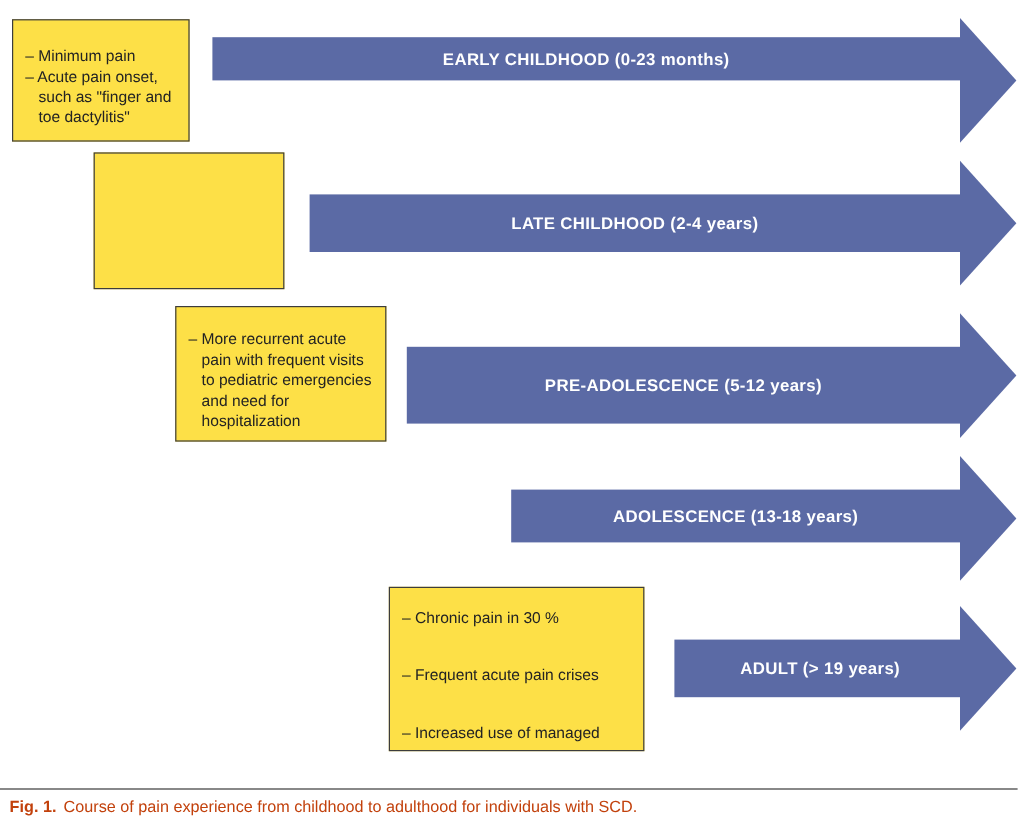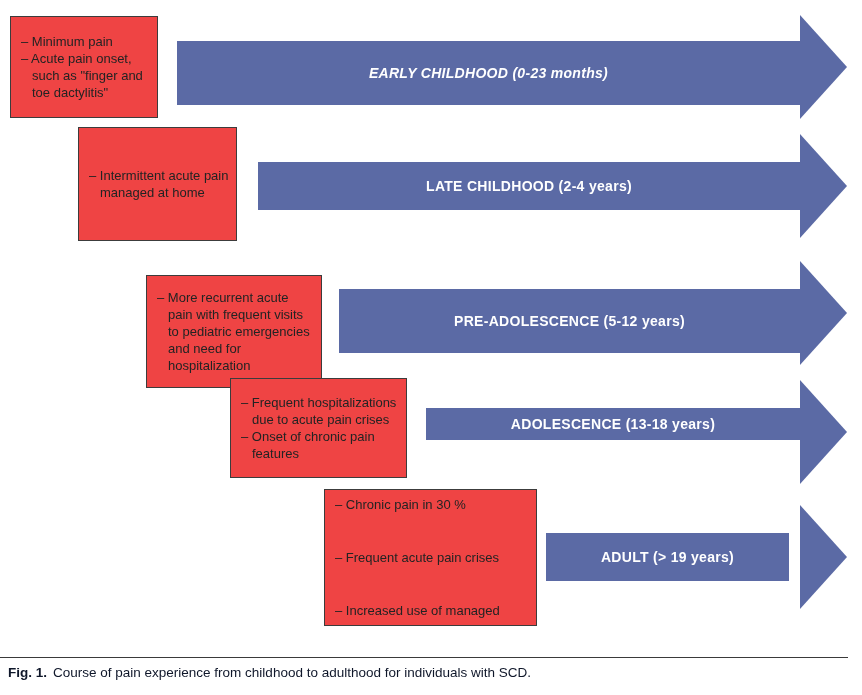--- a/index.html
+++ b/index.html
@@ -12,25 +12,25 @@
     width: 862px;
     height: 695px;
     background: #ffffff;
     font-family: "Liberation Sans", sans-serif;
     overflow: hidden;
   }
   .note-box {
     position: absolute;
     box-sizing: border-box;
     border: 1px solid var(--box-border, #3c3c3c);
-    background: #ef4444;
+    background: #fde047;
     display: flex;
     flex-direction: column;
     justify-content: center;
-    padding: 6px 6px 6px 10px;
+    padding: 16px 6px 6px 10px;
     color: var(--body-text, #232323);
     font-size: 13px;
     line-height: 17px;
   }
   .note {
     text-indent: -11px;
     padding-left: 11px;
   }
   .arrow-band {
     position: absolute;
@@ -60,74 +60,69 @@
     top: 657px;
     width: 848px;
     height: 0;
     border-top: 1px solid #3a3a3a;
   }
   .caption {
     position: absolute;
     left: 8px;
     top: 664px;
     width: 840px;
-    color: #0f172a;
+    color: #c2410c;
     font-size: 13.5px;
     line-height: 17px;
   }
   .caption-label {
     font-weight: bold;
     margin-right: 6px;
   }
 </style>
 </head>
 <body>
 
 <div class="canvas">
 
   <div class="note-box" style="left:10px; top:16px; width:148px; height:102px;">
     <div class="note">– Minimum pain</div>
     <div class="note">– Acute pain onset, such as "finger and toe dactylitis"</div>
   </div>
-  <div class="arrow-band" style="left:177px; top:41px; width:623px; height:64px;font-style:italic;">
+  <div class="arrow-band" style="left:177px; top:31px; width:623px; height:36px;">
     <span class="arrow-label">EARLY CHILDHOOD (0-23 months)</span>
   </div>
   <div class="arrow-head" style="left:800px; top:15px;"></div>
 
   <div class="note-box" style="left:78px; top:127px; width:159px; height:114px;">
-    <div class="note">– Intermittent acute pain managed at home</div>
   </div>
   <div class="arrow-band" style="left:258px; top:162px; width:542px; height:48px;">
     <span class="arrow-label">LATE CHILDHOOD (2-4 years)</span>
   </div>
   <div class="arrow-head" style="left:800px; top:134px;"></div>
 
-  <div class="note-box" style="left:146px; top:255px; width:176px; height:113px;margin-top:20px;">
+  <div class="note-box" style="left:146px; top:255px; width:176px; height:113px;">
     <div class="note">– More recurrent acute pain with frequent visits to pediatric emergencies and need for hospitalization</div>
   </div>
   <div class="arrow-band" style="left:339px; top:289px; width:461px; height:64px;">
     <span class="arrow-label">PRE-ADOLESCENCE (5-12 years)</span>
   </div>
   <div class="arrow-head" style="left:800px; top:261px;"></div>
 
-  <div class="note-box" style="left:230px; top:378px; width:177px; height:100px;">
-    <div class="note">– Frequent hospitalizations due to acute pain crises</div>
-    <div class="note">– Onset of chronic pain features</div>
-  </div>
-  <div class="arrow-band" style="left:426px; top:408px; width:374px; height:32px;">
+  <div class="arrow-band" style="left:426px; top:408px; width:374px; height:44px;">
     <span class="arrow-label">ADOLESCENCE (13-18 years)</span>
   </div>
   <div class="arrow-head" style="left:800px; top:380px;"></div>
 
   <div class="note-box" style="left:324px; top:489px; width:213px; height:137px;justify-content:space-between;">
     <div class="note">– Chronic pain in 30 %</div>
     <div class="note">– Frequent acute pain crises</div>
     <div class="note">– Increased use of managed</div>
   </div>
-  <div class="arrow-band" style="left:546px; top:533px; width:243px; height:48px;">
+  <div class="arrow-band" style="left:562px; top:533px; width:243px; height:48px;">
     <span class="arrow-label">ADULT (&gt; 19 years)</span>
   </div>
   <div class="arrow-head" style="left:800px; top:505px;"></div>
 
   <div class="caption-rule"></div>
   <div class="caption">
     <span class="caption-label">Fig. 1.</span><span class="caption-text">Course of pain experience from childhood to adulthood for individuals with SCD.</span>
   </div>
 
 </div>

